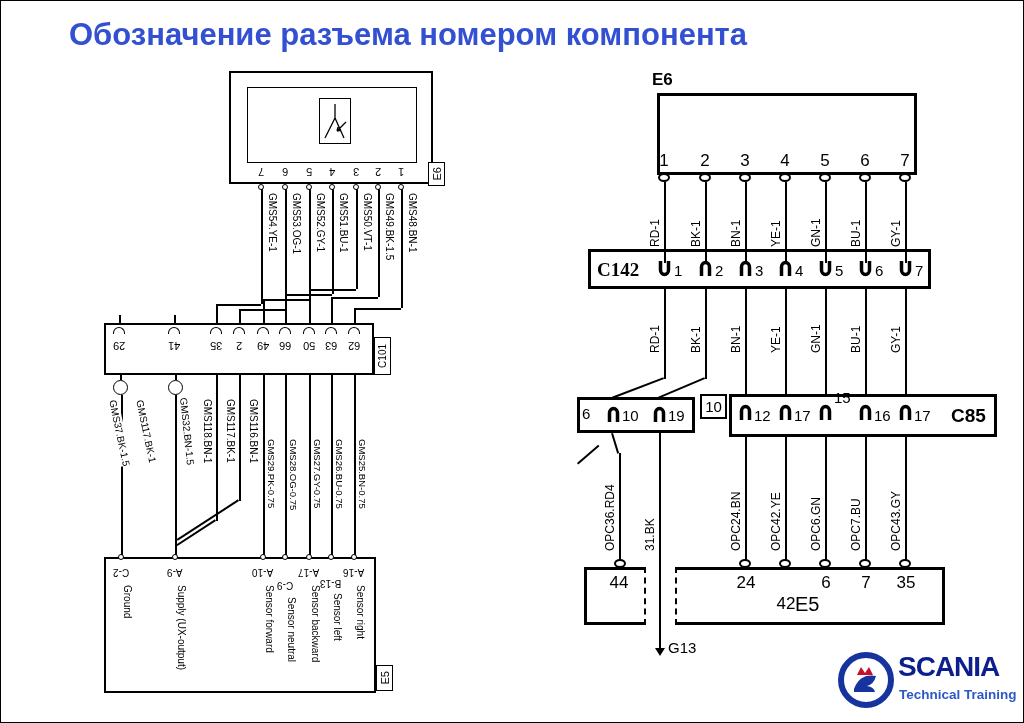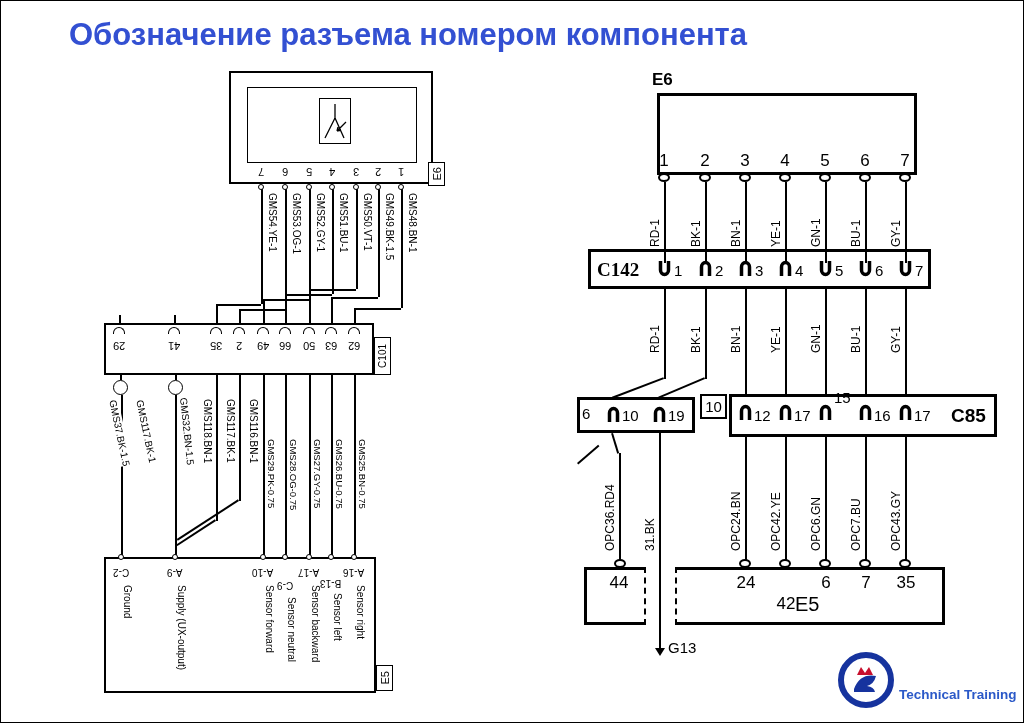--- a/index.html
+++ b/index.html
@@ -341,15 +341,16 @@
   <div class="txt f20" style="left:794px;top:592px;">E5</div>
 
   <div class="gtri" style="left:654px;top:647px;"></div>
   <span class="txt f15" style="left:667px;top:638px;">G13</span>
 
   <svg class="csym" style="left:836px;top:650px;" width="58" height="58" viewBox="0 0 58 58">
     <circle cx="29" cy="29" r="25" fill="#fff" stroke="#16339e" stroke-width="6"></circle>
     <path d="M17,38 q6,-16 22,-13 q-2,8 -9,10 q7,1 8,6 l-21,0 z" fill="#16339e"></path>
     <path d="M20,24 l4,-8 4,6 4,-6 4,8 z" fill="#c8102e"></path>
   </svg>
+  <div class="brand f20" style="left:897px;top:650px;font-size:28px;color:#0b1f8f;">SCANIA</div>
   <div class="brandsub" style="left:898px;top:686px;font-size:13.5px;color:#2b59c8;">Technical Training</div>
 
 </div>
 
 </body></html>

